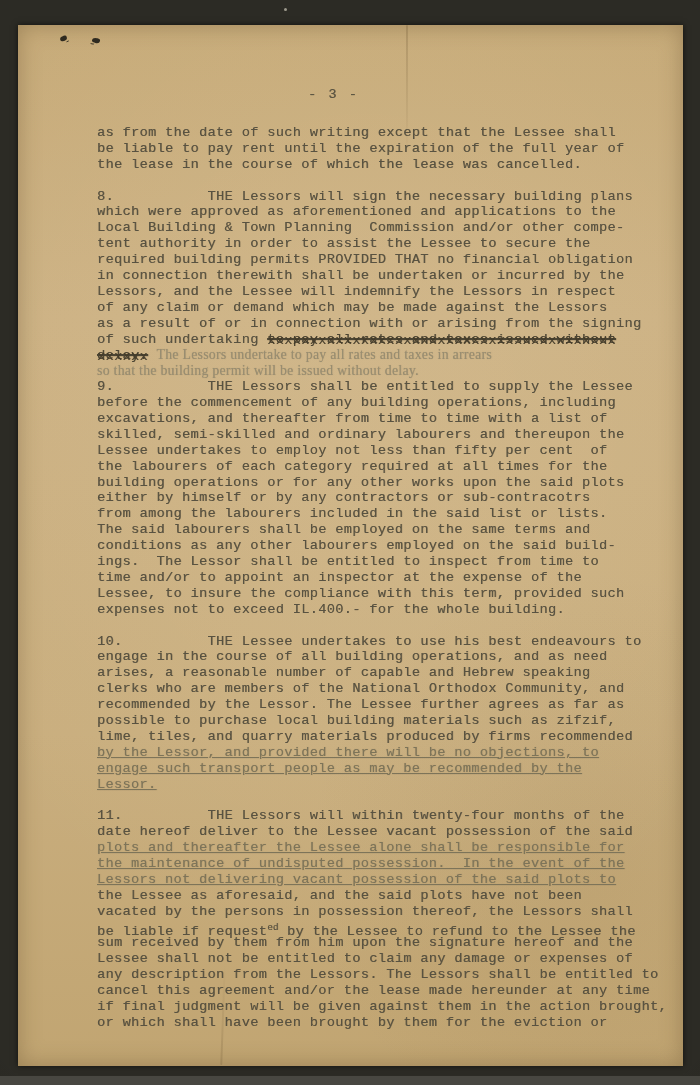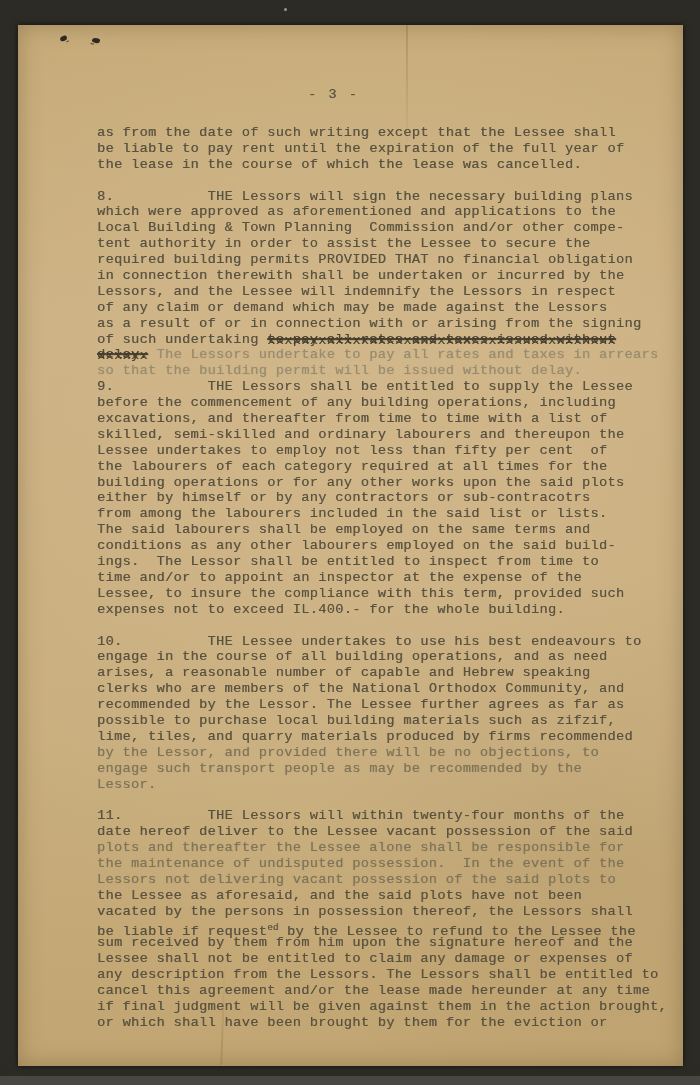--- a/index.html
+++ b/index.html
@@ -29,22 +29,22 @@
       background:linear-gradient(0deg,rgba(110,88,52,0.25),rgba(110,88,52,0));}
   .page-number{position:absolute;left:290px;top:62px;
                font-size:13.6px;letter-spacing:2px;color:#5a5442;
                text-shadow:0.4px 0.3px 0.6px rgba(70,62,45,0.55);}
   .body-text{position:absolute;left:79px;top:100px;width:575px;
              font-size:13.6px;line-height:15.9px;letter-spacing:0.35px;
              color:#585241;white-space:pre;
              text-shadow:0.4px 0.3px 0.6px rgba(70,62,45,0.5);}
   .line{height:15.9px;}
   .seg-n{}
-  .seg-f{color:#988d71;text-shadow:0.3px 0.2px 0.7px rgba(130,118,90,0.5);}
-  .seg-s{color:#7d7459;text-shadow:0.3px 0.2px 0.7px rgba(110,100,75,0.5);}
+  .seg-f{color:#988d71;text-shadow:0.3px 0.2px 0.7px rgba(130,118,90,0.5);font-family:Liberation Serif, serif;}
+  .seg-s{color:#7d7459;text-shadow:0.3px 0.2px 0.7px rgba(110,100,75,0.5);text-decoration:underline;}
   .seg-x{position:relative;color:#4c4533;text-decoration:line-through;
          text-decoration-thickness:1.5px;display:inline-block;}
   .seg-x::after{content:"xxxxxxxxxxxxxxxxxxxxxxxxxxxxxxxxxxxxxxxxxxxxxxxxxxxxxxxxxxxx";
          position:absolute;left:0;top:1px;width:100%;overflow:hidden;
          white-space:nowrap;color:rgba(66,58,40,0.85);}
   .seg-sup{font-size:9.5px;vertical-align:5px;letter-spacing:0;margin-top:24px;}
   .bed-edge{position:absolute;left:0;bottom:0;width:700px;height:9px;
             background:#4e4c46;opacity:.85;}
 </style>
 </head>

